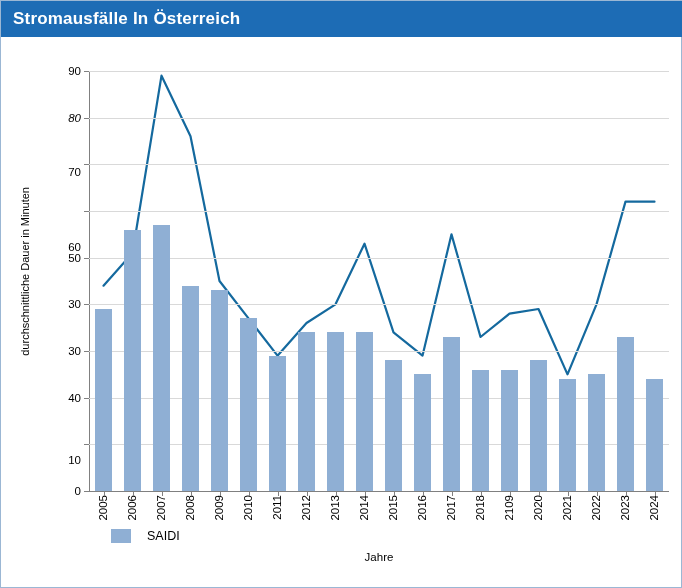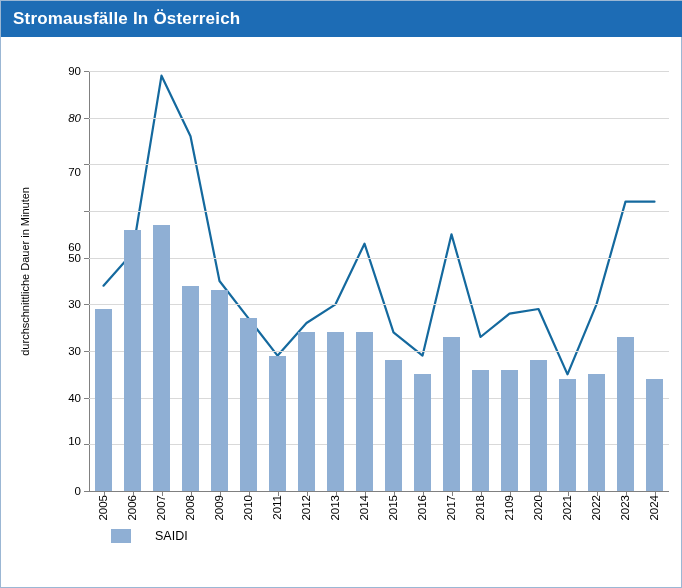--- a/index.html
+++ b/index.html
@@ -144,21 +144,21 @@
     left: 110px;
     top: 492px;
     display: flex;
     align-items: center;
     gap: 18px;
     font-size: 12.5px;
   }
   .legend-item {
     display: flex;
     align-items: flex-end;
-    gap: 24px;
+    gap: 16px;
   }
   .legend-swatch {
     width: 20px;
     height: 14px;
     background: #8fafd4;
     display: inline-block;
   }
   .legend-line {
     width: 26px;
     height: 14px;
@@ -198,24 +198,25 @@
   <div class="chart-wrap">
 
     <div class="ylabel">durchschnittliche Dauer in Minuten</div>
 
     <div class="plot" id="plot">
       <div class="axis-y"></div>
       <div class="axis-x"></div>
       <svg class="line-svg" id="line-svg" viewBox="0 0 580 420" preserveAspectRatio="none">
           <polyline points="14.50,214.67 43.50,182.00 72.50,4.67 101.50,65.33 130.50,210.00 159.50,247.33 188.50,284.67 217.50,252.00 246.50,233.33 275.50,172.67 304.50,261.33 333.50,284.67 362.50,163.33 391.50,266.00 420.50,242.67 449.50,238.00 478.50,303.33 507.50,233.33 536.50,130.67 565.50,130.67" fill="none" stroke="#14699e" stroke-width="2.2" stroke-linejoin="round" stroke-linecap="round"></polyline>
         </svg>
+      <div class="xlabel">Jahre</div>
     <div class="ytick-label" style="top: 420px;">0</div>
         <div class="tick-mark" style="top: 420px;"></div>
         <div class="gridline" style="top: 373.333px;"></div>
-        <div class="ytick-label" style="top: 370px;">10</div>
+        <div class="ytick-label" style="top: 389px;">10</div>
         <div class="tick-mark" style="top: 373.333px;"></div>
         <div class="gridline" style="top: 326.667px;"></div>
         <div class="ytick-label" style="top: 326.667px;">40</div>
         <div class="tick-mark" style="top: 326.667px;"></div>
         <div class="gridline" style="top: 280px;"></div>
         <div class="ytick-label" style="top: 280px;">30</div>
         <div class="tick-mark" style="top: 280px;"></div>
         <div class="gridline" style="top: 233.333px;"></div>
         <div class="ytick-label" style="top: 233.333px;">30</div>
         <div class="tick-mark" style="top: 233.333px;"></div>

